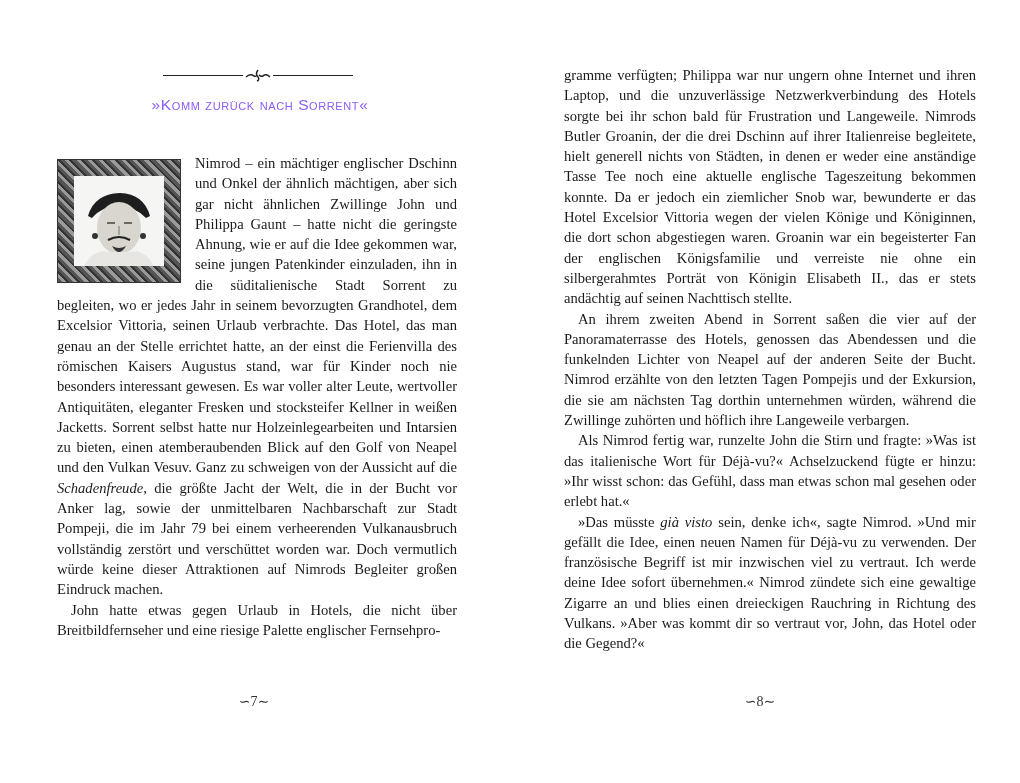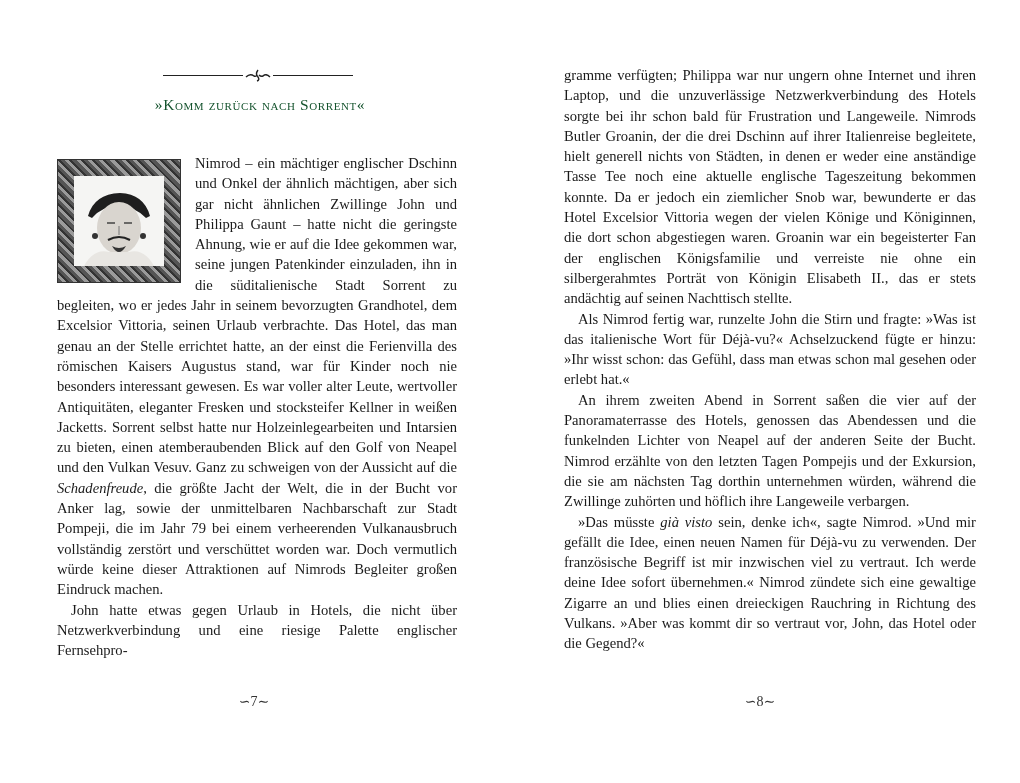--- a/index.html
+++ b/index.html
@@ -5,21 +5,21 @@
     html, body { margin:0; padding:0; }
     body { width:1020px; height:783px; background:#ffffff; position:relative; overflow:hidden;
       font-family:"Liberation Serif","DejaVu Serif",serif; color:#1a1a1a; }
     .page { position:absolute; top:0; height:612px; }
     .page-left { left:0; width:510px; }
     .page-right { left:510px; width:510px; }
     .ornament { position:absolute; left:163px; top:68px; width:190px; height:14px; display:flex; align-items:center; justify-content:center; }
     .ornament .line { flex:1; height:1px; background:#222; }
     .ornament .flourish { width:30px; height:14px; }
     .chapter-title { position:absolute; left:60px; top:96px; width:400px; text-align:center;
-      font-family:Liberation Serif, serif; font-size:15.5px; letter-spacing:0.6px; font-variant:small-caps; color:#14532d; }
+      font-family:Liberation Sans, sans-serif; font-size:15.5px; letter-spacing:0.6px; font-variant:small-caps; color:#8b5cf6; }
     .text { position:absolute; font-size:14.6px; line-height:20.3px; text-align:justify; }
     .text p { margin:0; }
     .text .indent { text-indent:14px; }
     .left-text { left:57px; top:153px; width:400px; }
     .right-text { left:54px; top:65px; width:412px; }
     .portrait { float:left; width:124px; height:124px; margin:6px 14px 4px 0; box-sizing:border-box;
       border:1px solid #333; background:
         repeating-linear-gradient(45deg,#555 0 3px,#9a9a9a 3px 6px,#333 6px 8px); padding:16px; }
     .portrait-inner { width:100%; height:100%; background:#f4f4f2; position:relative; overflow:hidden; }
     .page-number { position:absolute; top:693px; font-size:14px; color:#333; text-align:center; width:100px; }
@@ -54,32 +54,32 @@
           <path d="M45 50 v9" stroke="#777" stroke-width="1"></path>
           <path d="M34 64 Q45 58 56 64" stroke="#222" stroke-width="2" fill="none"></path>
           <path d="M38 70 Q45 82 52 70 Q45 74 38 70 Z" fill="#333"></path>
           <path d="M10 90 Q20 72 35 76 L55 76 Q70 72 80 90 Z" fill="#e8e6e2"></path>
           <circle cx="21" cy="60" r="3" fill="#333"></circle>
           <circle cx="69" cy="60" r="3" fill="#333"></circle>
         </svg>
       </div>
     </div>
     <p><span>Nimrod – ein mächtiger englischer Dschinn und Onkel der ähnlich mächtigen, aber sich gar nicht ähnlichen Zwillinge John und Philippa Gaunt – hatte nicht die geringste Ahnung, wie er auf die Idee gekommen war, seine jungen Patenkinder einzuladen, ihn in die süditalienische Stadt Sorrent zu begleiten, wo er jedes Jahr in seinem bevorzugten Grandhotel, dem Excelsior Vittoria, seinen Urlaub verbrachte. Das Hotel, das man genau an der Stelle errichtet hatte, an der einst die Ferienvilla des römischen Kaisers Augustus stand, war für Kinder noch nie besonders interessant gewesen. Es war voller alter Leute, wertvoller Antiquitäten, eleganter Fresken und stocksteifer Kellner in weißen Jacketts. Sorrent selbst hatte nur Holzeinlegearbeiten und Intarsien zu bieten, einen atemberaubenden Blick auf den Golf von Neapel und den Vulkan Vesuv. Ganz zu schweigen von der Aussicht auf die </span><em>Schadenfreude</em><span>, die größte Jacht der Welt, die in der Bucht vor Anker lag, sowie der unmittelbaren Nachbarschaft zur Stadt Pompeji, die im Jahr 79 bei einem verheerenden Vulkanausbruch vollständig zerstört und verschüttet worden war. Doch vermutlich würde keine dieser Attraktionen auf Nimrods Begleiter großen Eindruck machen.</span></p>
-    <p class="indent">John hatte etwas gegen Urlaub in Hotels, die nicht über Netzwerkverbindung und eine riesige Palette englischer Fernsehpro-</p>
+    <p class="indent">John hatte etwas gegen Urlaub in Hotels, die nicht über Breitbildfernseher und eine riesige Palette englischer Fernsehpro-</p>
   </div>
 
   <div class="page-number pn-left">
     <span>∽</span><span>7</span><span>∼</span>
   </div>
 </div>
 
 <div class="page page-right">
   <div class="text right-text">
     <p>gramme verfügten; Philippa war nur ungern ohne Internet und ihren Laptop, und die unzuverlässige Netzwerkverbindung des Hotels sorgte bei ihr schon bald für Frustration und Langeweile. Nimrods Butler Groanin, der die drei Dschinn auf ihrer Italienreise begleitete, hielt generell nichts von Städten, in denen er weder eine anständige Tasse Tee noch eine aktuelle englische Tageszeitung bekommen konnte. Da er jedoch ein ziemlicher Snob war, bewunderte er das Hotel Excelsior Vittoria wegen der vielen Könige und Königinnen, die dort schon abgestiegen waren. Groanin war ein begeisterter Fan der englischen Königsfamilie und verreiste nie ohne ein silbergerahmtes Porträt von Königin Elisabeth II., das er stets andächtig auf seinen Nachttisch stellte.</p>
+    <p class="indent">An ihrem zweiten Abend in Sorrent saßen die vier auf der Panoramaterrasse des Hotels, genossen das Abendessen und die funkelnden Lichter von Neapel auf der anderen Seite der Bucht. Nimrod erzählte von den letzten Tagen Pompejis und der Exkursion, die sie am nächsten Tag dorthin unternehmen würden, während die Zwillinge zuhörten und höflich ihre Langeweile verbargen.</p>
     <p class="indent">Als Nimrod fertig war, runzelte John die Stirn und fragte: »Was ist das italienische Wort für Déjà-vu?« Achselzuckend fügte er hinzu: »Ihr wisst schon: das Gefühl, dass man etwas schon mal gesehen oder erlebt hat.«</p>
-    <p class="indent">An ihrem zweiten Abend in Sorrent saßen die vier auf der Panoramaterrasse des Hotels, genossen das Abendessen und die funkelnden Lichter von Neapel auf der anderen Seite der Bucht. Nimrod erzählte von den letzten Tagen Pompejis und der Exkursion, die sie am nächsten Tag dorthin unternehmen würden, während die Zwillinge zuhörten und höflich ihre Langeweile verbargen.</p>
     <p class="indent"><span>»Das müsste </span><em>già visto</em><span> sein, denke ich«, sagte Nimrod. »Und mir gefällt die Idee, einen neuen Namen für Déjà-vu zu verwenden. Der französische Begriff ist mir inzwischen viel zu vertraut. Ich werde deine Idee sofort übernehmen.« Nimrod zündete sich eine gewaltige Zigarre an und blies einen dreieckigen Rauchring in Richtung des Vulkans. »Aber was kommt dir so vertraut vor, John, das Hotel oder die Gegend?«</span></p>
   </div>
 
   <div class="page-number pn-right">
     <span>∽</span><span>8</span><span>∼</span>
   </div>
 </div>
 
 </body></html>

